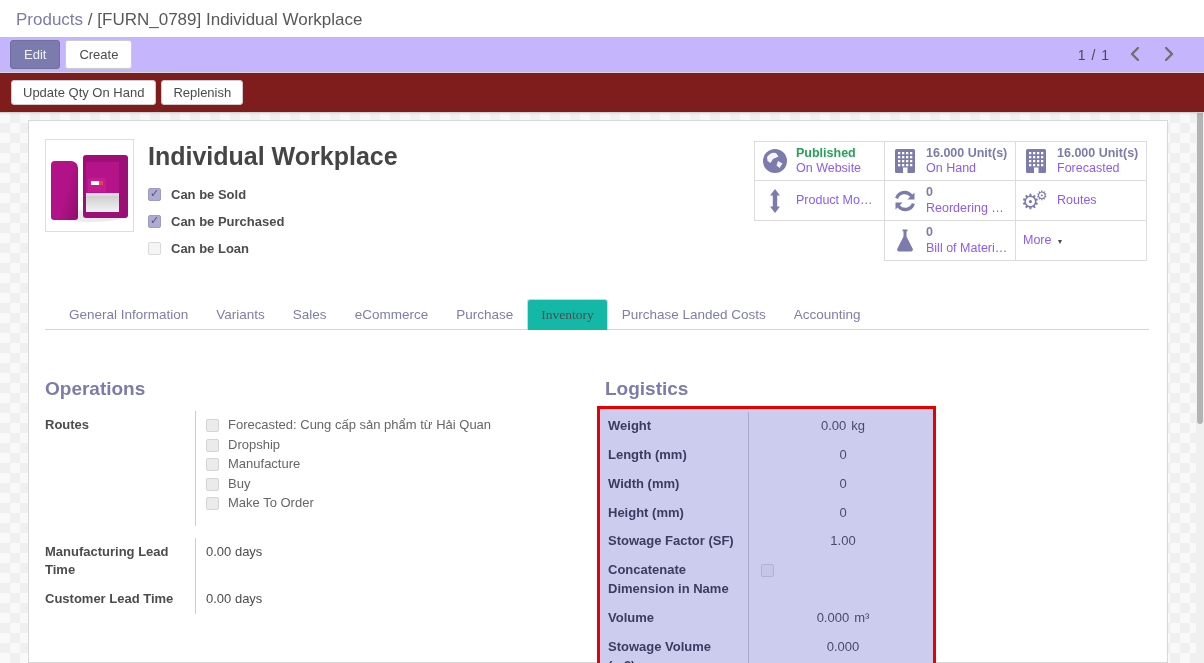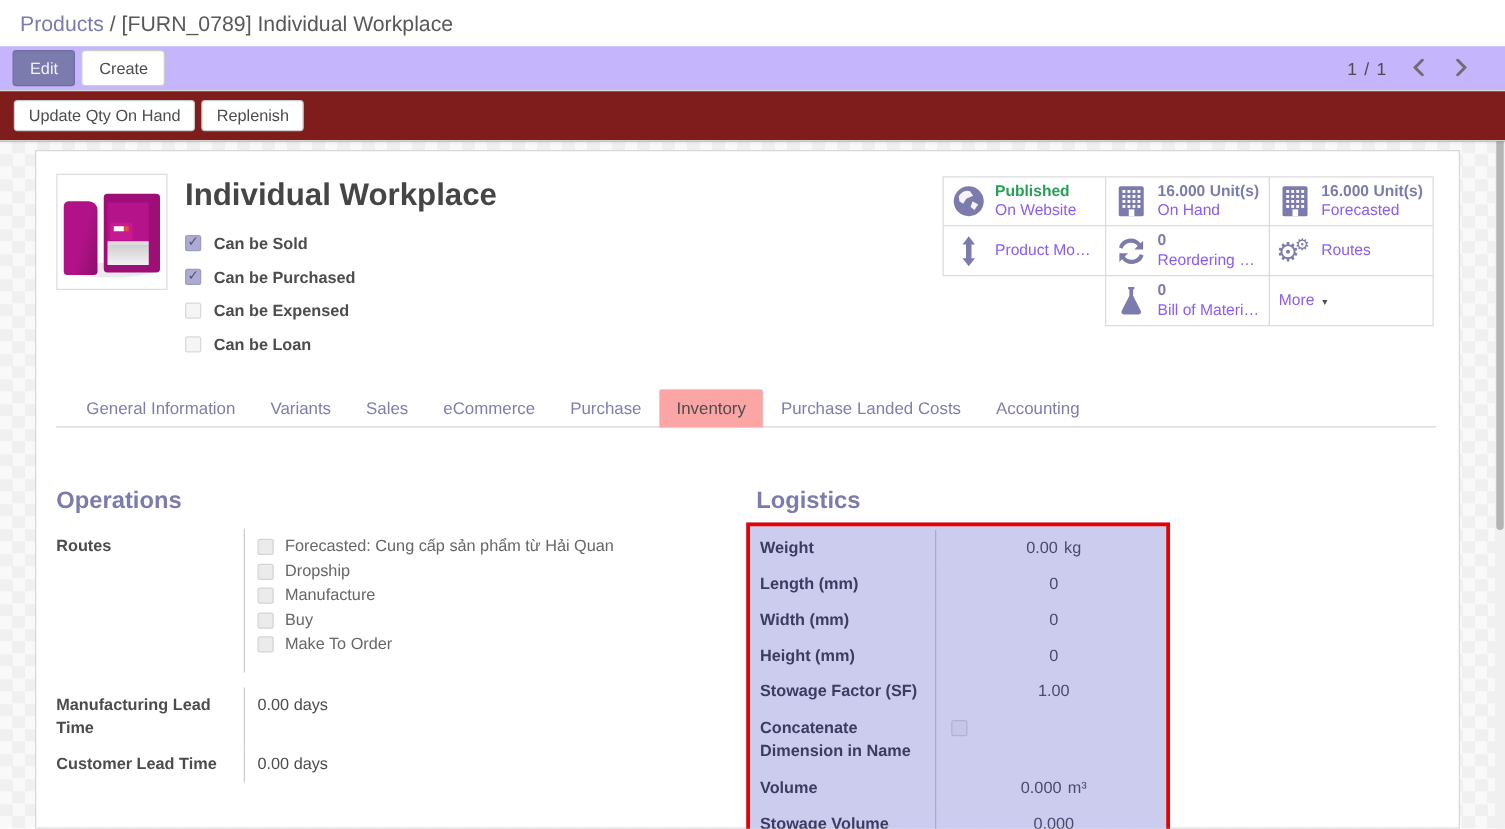--- a/index.html
+++ b/index.html
@@ -71,21 +71,21 @@
   .stat-value { font-weight:bold; color:#7c7bad; display:block; }
   .stat-value.green { color:#28a158; }
   .stat-label { color:#8b5cf6; display:block; text-overflow:ellipsis; overflow:hidden; }
   .gear-big { font-size:21px; position:absolute; left:-2px; top:-11px; }
   .gear-small { font-size:13px; position:absolute; left:13px; top:-13px; }
 
   
   .tabbar { margin-top:16px; border-bottom:1px solid #d5d5d5; padding-left:10px; display:flex; height:31px; }
   .tab { font-size:13.5px; color:#7f7dae; padding:7px 13px 0 13px; cursor:pointer; white-space:nowrap;
          border:1px solid transparent; border-bottom:none; height:31px; margin-bottom:-1px; }
-  .tab.active { color:#4c4c4c; background:#fca5a5; border-color:#d5d5d5; border-radius:3px 3px 0 0; }
+  .tab.active { color:#4c4c4c; background:#14b8a6; border-color:#d5d5d5; border-radius:3px 3px 0 0;font-family:Liberation Serif, serif; }
 
   
   .groups { display:flex; margin-top:48px; }
   .group-left { width:552px; flex:none; }
   .group-right { flex:1; }
   .group-heading { font-size:19px; font-weight:bold; color:#7c7bad; }
   .group-left .group-heading { margin-bottom:11px; }
   .group-right .group-heading { margin-left:8px; margin-bottom:6px; }
 
   .frow { display:flex; font-size:13px; }
@@ -172,24 +172,20 @@
             <div class="flag-row">
               <div class="o-check checked"></div>
               <span class="flag-label">Can be Sold</span>
             </div>
             <div class="flag-row">
               <div class="o-check checked"></div>
               <span class="flag-label">Can be Purchased</span>
             </div>
             <div class="flag-row">
               <div class="o-check"></div>
-              <span class="flag-label">Can be Expensed</span>
-            </div>
-            <div class="flag-row">
-              <div class="o-check"></div>
               <span class="flag-label">Can be Loan</span>
             </div>
           </div>
       </div>
 
       <div class="stat-grid" id="stat-grid">
           <div class="stat-cell" style="grid-area: 1 / 1;">
             <div class="stat-icon">
               <svg width="26" height="26" viewBox="0 0 26 26">
                 <circle cx="13" cy="13" r="12" fill="#7c7bad"></circle>

